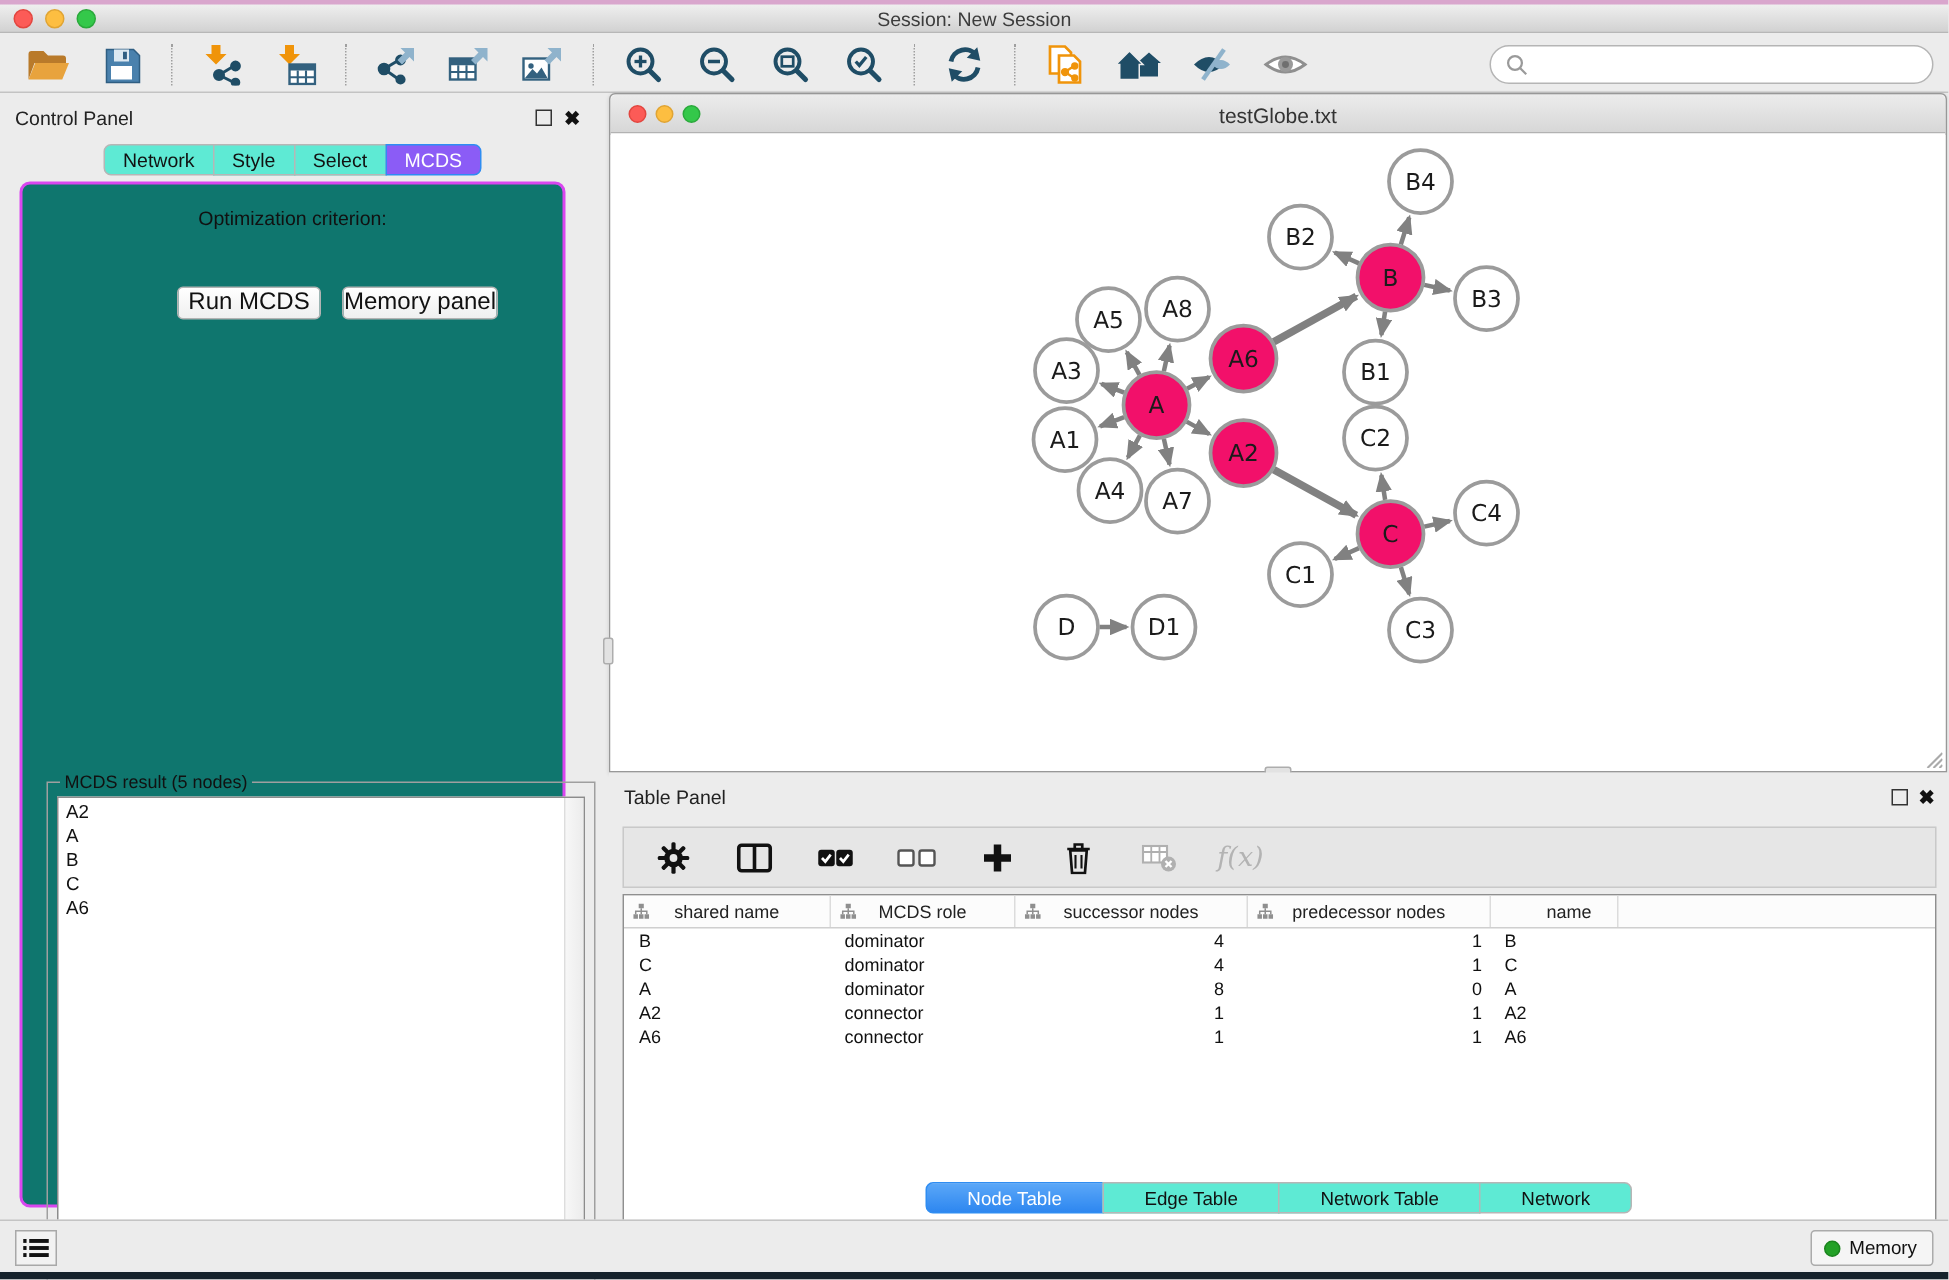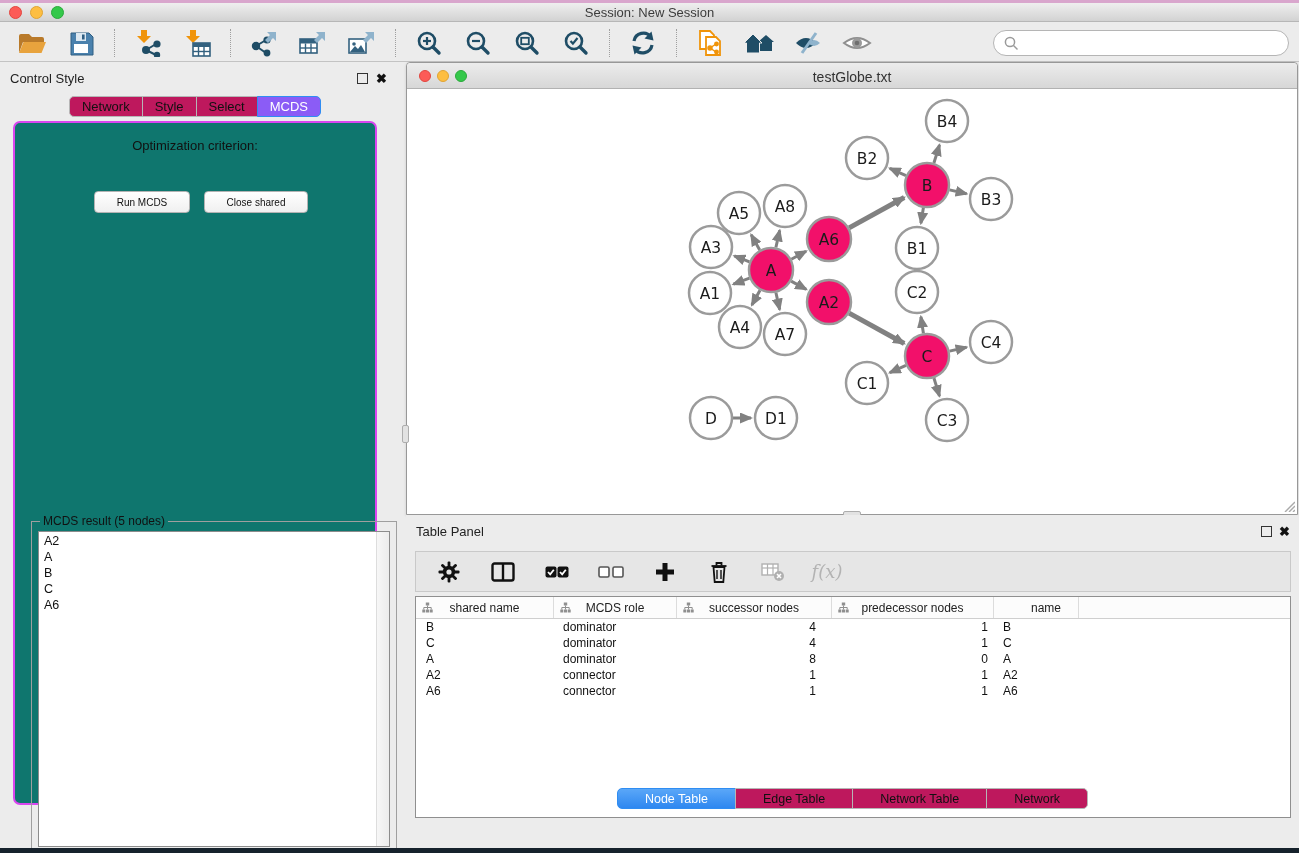--- a/index.html
+++ b/index.html
@@ -32,39 +32,39 @@
   #search-box input { border:none; outline:none; flex:1; font-size:13px; background:transparent; }
 
   
   #control-panel { position:absolute; left:0; top:62px; width:397px; height:751px; background:#ececec; }
   #cp-header { position:absolute; left:10px; top:9px; font-size:13px; color:#222; }
   .panel-float { position:absolute; width:11px; height:11px; border:1.5px solid #333; background:transparent; }
   .panel-close { position:absolute; font-size:13px; font-weight:bold; color:#111; line-height:11px; }
   #cp-float { left:357px; top:11px; } #cp-close { left:376px; top:11px; }
   #control-tabs { position:absolute; left:0; top:34px; width:390px; display:flex; justify-content:center; }
   .seg-tab { padding:2px 12px; height:21px; line-height:16px; font-size:13px; color:#111;
-    background:#be185d; border:1px solid #b6b6b6; margin-left:-1px; cursor:pointer; }
+    background:#5eead4; border:1px solid #b6b6b6; margin-left:-1px; cursor:pointer; }
   .seg-tab:first-child { border-radius:5px 0 0 5px; margin-left:0; }
   .seg-tab:last-child { border-radius:0 5px 5px 0; }
   .seg-tab.active { background:#8b5cf6; border-color:#2f8df2; color:#fff; }
   #cp-body { position:absolute; left:13px; top:59px; width:364px; height:684px;
     background:#0f766e; border:2px solid #d946ef; border-radius:7px; }
   #opt-label { position:absolute; left:0; width:100%; top:15px; text-align:center; font-size:13px; color:#111; }
   #combo { position:absolute; left:29px; top:35px; width:314px; height:23px; background:#fff;
     border:1px solid #ababab; border-radius:4px; font-size:13px; color:#111; line-height:21px;
     padding-left:8px; cursor:pointer; }
   #combo .stepper { position:absolute; right:0; top:0; width:18px; height:21px;
     background:linear-gradient(#70b2f9,#3e8bf4); border-radius:0 3px 3px 0; }
   .step-up, .step-dn { position:absolute; left:5px; width:0; height:0;
     border-left:4px solid transparent; border-right:4px solid transparent; }
   .step-up { top:4px; border-bottom:5px solid #fff; }
   .step-dn { bottom:4px; border-top:5px solid #fff; }
   .mac-btn { position:absolute; height:22px; background:linear-gradient(#ffffff,#f0f0f0);
-    border:1px solid #b3b3b3; border-radius:4px; font-size:10px; color:#111;
-    font-family:"Liberation Sans",sans-serif; cursor:pointer; }
+    border:1px solid #b3b3b3; border-radius:4px; font-size:16px; color:#111;
+    font-family:"Liberation Sans",sans-serif; cursor:pointer;margin-left:24px; }
   #run-btn { left:79px; top:68px; width:96px; }
   #closep-btn { left:189px; top:68px; width:104px; }
 
   #result-fieldset { position:absolute; left:16px; top:391px; width:366px; height:342px;
     border:1px solid #9f9f9f; padding:3px 6px 8px 6px; }
   #result-fieldset legend { font-size:12px; color:#111; padding:0 3px; margin-left:2px; }
   #result-list { position:relative; width:100%; height:100%; background:#fff;
     border:1px solid #8c8c8c; overflow:hidden; font-size:12.5px; color:#111; padding:1px 0 0 5px; }
   .list-item { height:16px; line-height:16px; }
   #result-scroll { position:absolute; right:0; top:0; bottom:0; width:13px;
@@ -291,33 +291,33 @@
     <div id="search-box">
       <svg width="15" height="15" viewBox="0 0 15 15">
         <circle cx="6" cy="6" r="4.6" fill="none" stroke="#9a9a9a" stroke-width="1.5"></circle>
         <line x1="9.5" y1="9.5" x2="13.5" y2="13.5" stroke="#9a9a9a" stroke-width="1.5"></line>
       </svg>
       <input type="text" value="" style="">
     </div>
   </div>
 
   <div id="control-panel">
-    <div id="cp-header">Control Style</div>
+    <div id="cp-header">Control Panel</div>
     <span class="panel-float" id="cp-float"></span>
     <span class="panel-close" id="cp-close">✖</span>
     <div id="control-tabs">
         <div class="seg-tab">Network</div>
         <div class="seg-tab">Style</div>
         <div class="seg-tab">Select</div>
         <div class="seg-tab active">MCDS</div>
       </div>
     <div id="cp-body">
       <div id="opt-label">Optimization criterion:</div>
       <button class="mac-btn" id="run-btn">Run MCDS</button>
-      <button class="mac-btn" id="closep-btn">Close shared</button>
+      <button class="mac-btn" id="closep-btn">Memory panel</button>
       <fieldset id="result-fieldset">
         <legend>MCDS result (5 nodes)</legend>
         <div id="result-list">
           <div class="list-item">A2</div>
             <div class="list-item">A</div>
             <div class="list-item">B</div>
             <div class="list-item">C</div>
             <div class="list-item">A6</div>
             <div id="result-scroll"></div>
         </div>
@@ -583,15 +583,33 @@
     </div>
 
     <div id="table-tabs">
         <div class="seg-tab small active">Node Table</div>
         <div class="seg-tab small">Edge Table</div>
         <div class="seg-tab small">Network Table</div>
         <div class="seg-tab small">Network</div>
       </div>
   </div>
 
+  <div id="status-bar">
+    <button id="list-btn">
+      <svg width="18" height="16" viewBox="0 0 18 16">
+        <g fill="#111">
+          <rect x="0.5" y="2" width="2.2" height="2.6"></rect>
+            <rect x="4.5" y="2" width="13" height="2.6"></rect>
+          <rect x="0.5" y="6.7" width="2.2" height="2.6"></rect>
+            <rect x="4.5" y="6.7" width="13" height="2.6"></rect>
+          <rect x="0.5" y="11.4" width="2.2" height="2.6"></rect>
+            <rect x="4.5" y="11.4" width="13" height="2.6"></rect>
+        </g>
+      </svg>
+    </button>
+    <button id="memory-btn">
+      <span id="memory-dot"></span>
+      <span>Memory</span>
+    </button>
+  </div>
   <div id="desktop-strip"></div>
 
 </div>
 
 </body></html>

